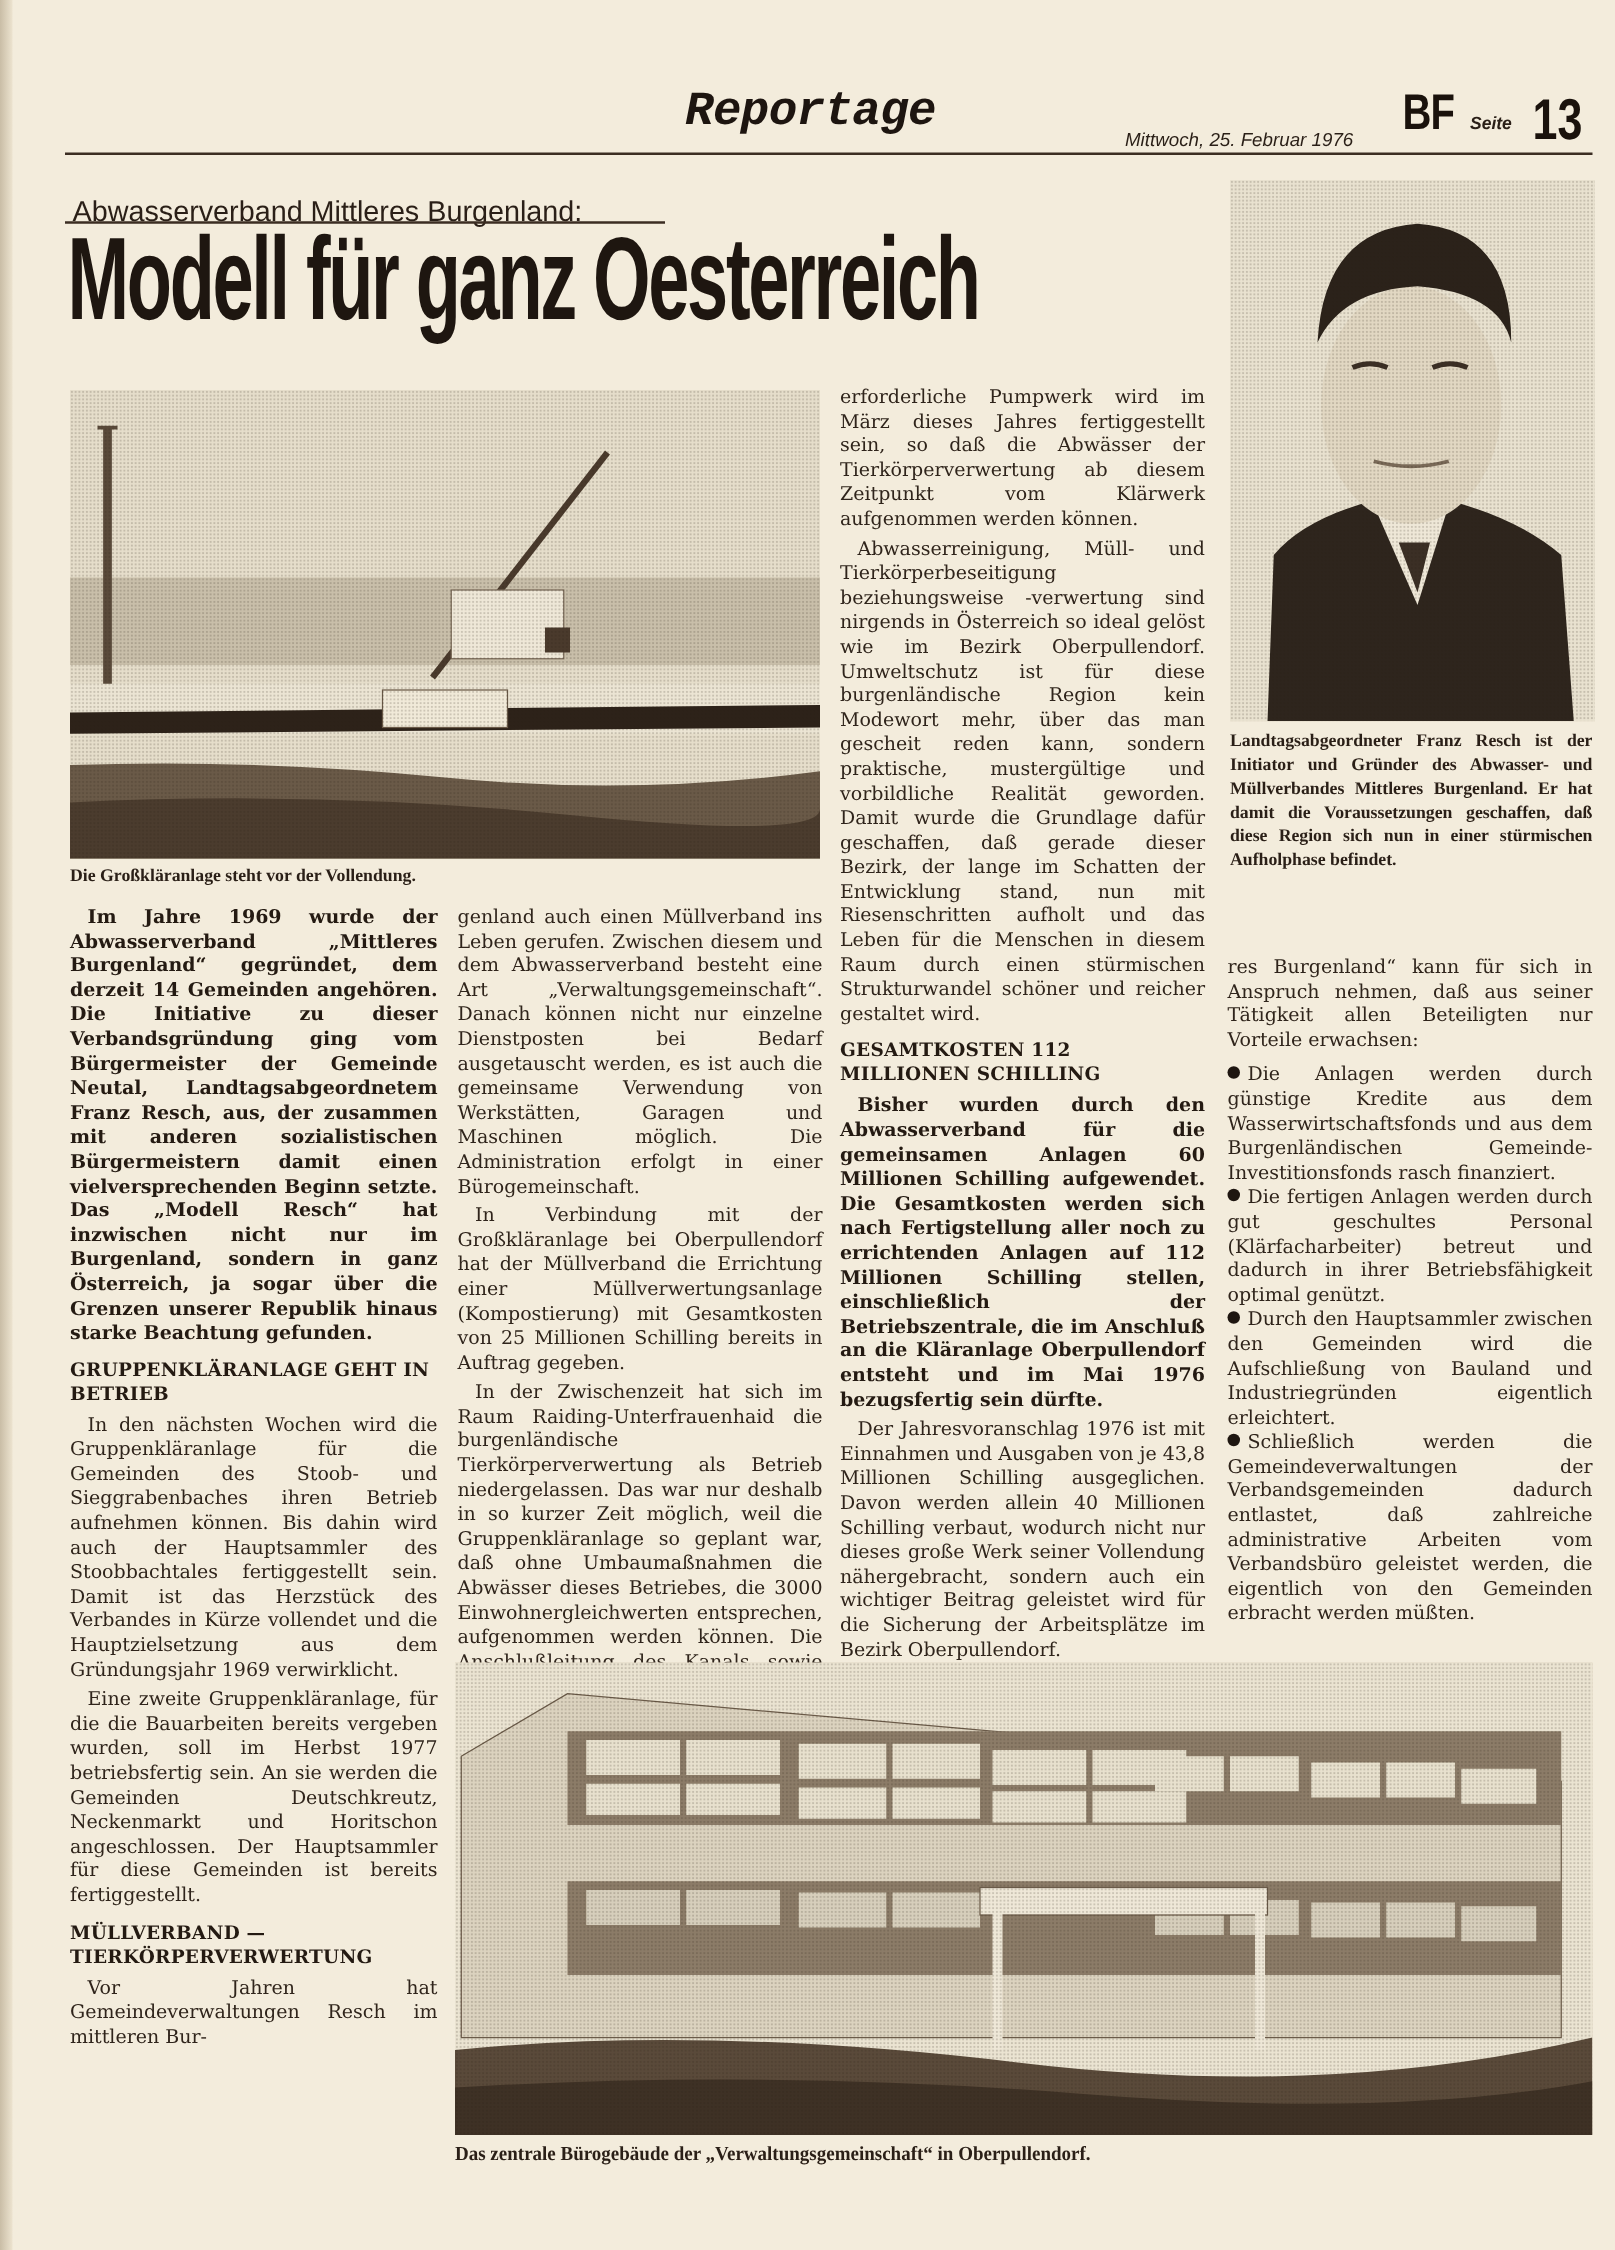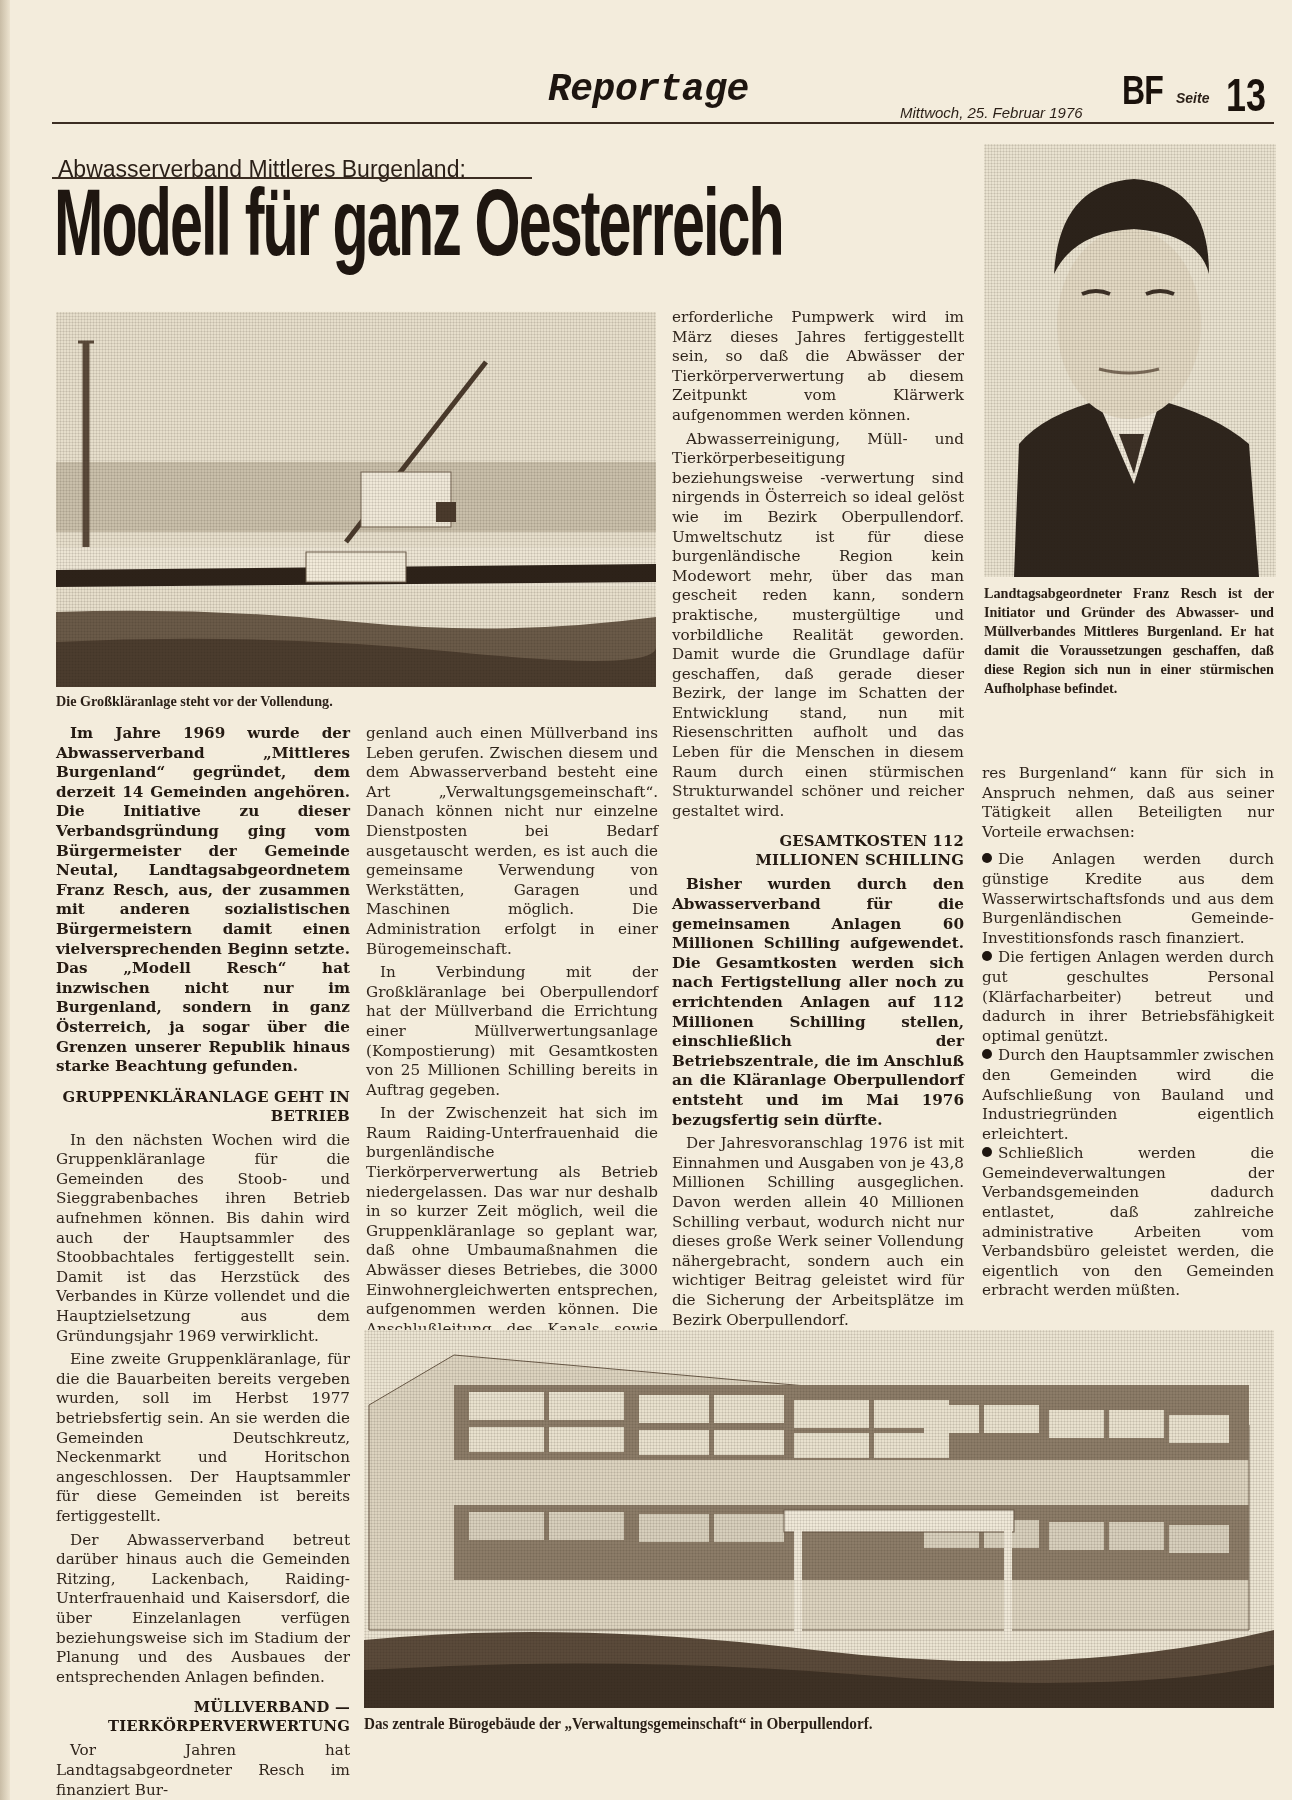--- a/index.html
+++ b/index.html
@@ -45,21 +45,21 @@
   .caption { position: absolute; font-family: Liberation Serif, serif; font-weight: bold; font-size: 14.2px; line-height: 19px; }
   .caption-bottom { font-family: "Liberation Serif", serif; font-size: 16px; transform: scaleX(0.95); transform-origin: left; }
 
   
   .col { position: absolute; font-family: "DejaVu Serif", serif; font-size: 15.2px; line-height: 19.6px;
     text-align: justify; hyphens: manual; color: #2f241b; }
   .col p { text-indent: 14px; margin-bottom: 4px; }
   .col p.noind { text-indent: 0; }
   .col p.bold, .col .bold { font-weight: bold; color: #241a12; }
   .col h3 { font-family: "DejaVu Serif", serif; font-weight: bold; font-size: 14.8px; line-height: 19px;
-    text-align: right; margin: 10px 0 6px 0; color: #241a12; letter-spacing: 0.2px; }
+    text-align: left; margin: 10px 0 6px 0; color: #241a12; letter-spacing: 0.2px; }
   .col .bullet { text-indent: 0; margin-bottom: 0; }
   .col .bullet .dot { display: inline-block; width: 10px; height: 10px; border-radius: 50%;
     background: #1e1610; margin-right: 6px; vertical-align: 1px; }
 </style>
 </head>
 <body>
 
 <div class="page-edge"></div>
 
 <div class="hdr-section">Reportage</div>
@@ -104,23 +104,22 @@
     <path d="M115 225 q30 8 60 0" stroke="#7a6a58" stroke-width="3" fill="none"></path>
   </svg>
 </div>
 <div class="caption" style="left:984px; top:584px; width:290px; text-align:justify;">Landtagsabgeordneter Franz Resch ist der Initiator und Gründer des Abwasser- und Müllverbandes Mittleres Burgenland. Er hat damit die Voraussetzungen geschaffen, daß diese Region sich nun in einer stürmischen Aufholphase befindet.</div>
 
 <div class="col" style="left:56px; top:724px; width:294px;">
   <p class="bold">Im Jahre 1969 wurde der Abwasserverband „Mittleres Burgenland“ gegründet, dem derzeit 14 Gemeinden angehören. Die Initiative zu dieser Verbandsgründung ging vom Bürgermeister der Gemeinde Neutal, Landtagsabgeordnetem Franz Resch, aus, der zusammen mit anderen sozialistischen Bürgermeistern damit einen vielversprechenden Beginn setzte. Das „Modell Resch“ hat inzwischen nicht nur im Burgenland, sondern in ganz Österreich, ja sogar über die Grenzen unserer Republik hinaus starke Beachtung gefunden.</p>
   <h3>GRUPPENKLÄRANLAGE GEHT IN BETRIEB</h3>
   <p>In den nächsten Wochen wird die Gruppenkläranlage für die Gemeinden des Stoob- und Sieggrabenbaches ihren Betrieb aufnehmen können. Bis dahin wird auch der Hauptsammler des Stoobbachtales fertiggestellt sein. Damit ist das Herzstück des Verbandes in Kürze vollendet und die Hauptzielsetzung aus dem Gründungsjahr 1969 verwirklicht.</p>
   <p>Eine zweite Gruppenkläranlage, für die die Bauarbeiten bereits vergeben wurden, soll im Herbst 1977 betriebsfertig sein. An sie werden die Gemeinden Deutschkreutz, Neckenmarkt und Horitschon angeschlossen. Der Hauptsammler für diese Gemeinden ist bereits fertiggestellt.</p>
-  <p>Der Abwasserverband betreut darüber hinaus auch die Gemeinden Ritzing, Lackenbach, Raiding-Unterfrauenhaid und Kaisersdorf, die über Einzelanlagen verfügen beziehungsweise sich im Stadium der Planung und des Ausbaues der entsprechenden Anlagen befinden.</p>
   <h3>MÜLLVERBAND — TIERKÖRPERVERWERTUNG</h3>
-  <p>Vor Jahren hat Landtagsabgeordneter Resch im finanziert Bur-</p>
+  <p>Vor Jahren hat Gemeindeverwaltungen Resch im mittleren Bur-</p>
 </div>
 
 <div class="col" style="left:366px; top:724px; width:292px;">
   <p class="noind">genland auch einen Müllverband ins Leben gerufen. Zwischen diesem und dem Abwasserverband besteht eine Art „Verwaltungsgemeinschaft“. Danach können nicht nur einzelne Dienstposten bei Bedarf ausgetauscht werden, es ist auch die gemeinsame Verwendung von Werkstätten, Garagen und Maschinen möglich. Die Administration erfolgt in einer Bürogemeinschaft.</p>
   <p>In Verbindung mit der Großkläranlage bei Oberpullendorf hat der Müllverband die Errichtung einer Müllverwertungsanlage (Kompostierung) mit Gesamtkosten von 25 Millionen Schilling bereits in Auftrag gegeben.</p>
   <p>In der Zwischenzeit hat sich im Raum Raiding-Unterfrauenhaid die burgenländische Tierkörperverwertung als Betrieb niedergelassen. Das war nur deshalb in so kurzer Zeit möglich, weil die Gruppenkläranlage so geplant war, daß ohne Umbaumaßnahmen die Abwässer dieses Betriebes, die 3000 Einwohnergleichwerten entsprechen, aufgenommen werden können. Die Anschlußleitung des Kanals sowie das</p>
 </div>
 
 <div class="col" style="left:672px; top:308px; width:292px;">
   <p class="noind">erforderliche Pumpwerk wird im März dieses Jahres fertiggestellt sein, so daß die Abwässer der Tierkörperverwertung ab diesem Zeitpunkt vom Klärwerk aufgenommen werden können.</p>

